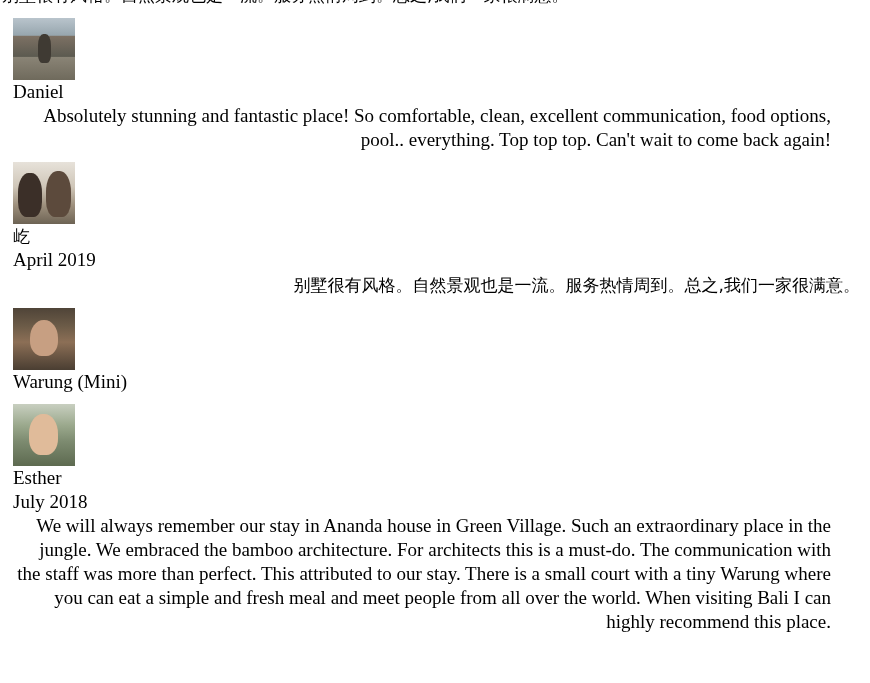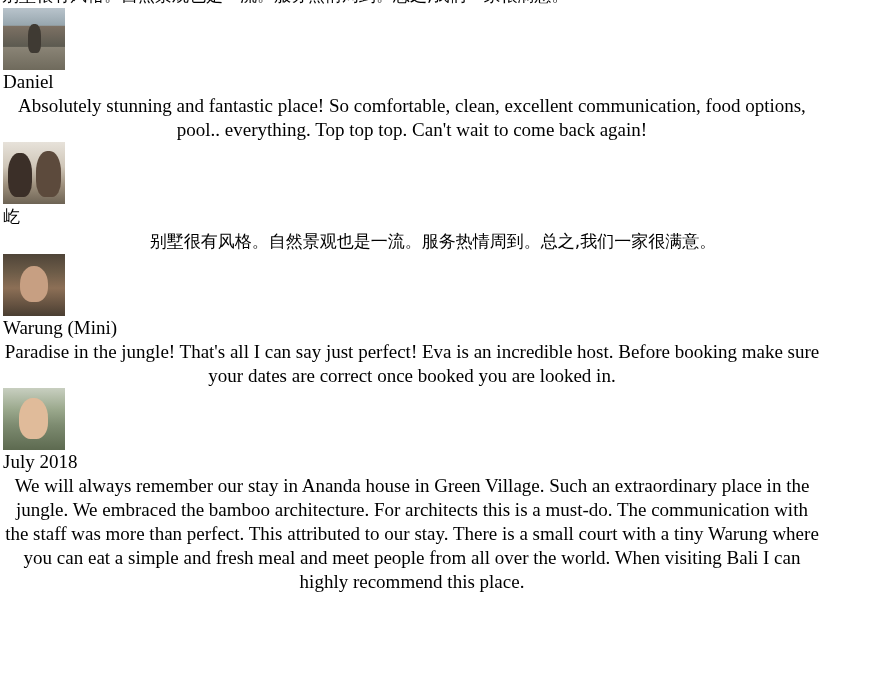--- a/index.html
+++ b/index.html
@@ -31,21 +31,21 @@
     position: absolute;
     top: -16px;
     left: 0;
     font-family: "DejaVu Sans", sans-serif;
     font-size: 17px;
     line-height: 22px;
     white-space: nowrap;
     color: #000;
   }
   .review {
-    margin: 0;
+    margin: 10px;
     padding: 0;
   }
   .avatar {
     width: 62px;
     height: 62px;
     display: block;
     margin-left: 3px;
     overflow: hidden;
     position: relative;
     background: #6a6254;
@@ -64,21 +64,21 @@
   .date {
     font-size: 19px;
     line-height: 24px;
     margin-left: 3px;
   }
   .body {
     font-size: 19px;
     line-height: 24px;
     margin-left: 3px;
     max-width: 818px;
-    text-align: center;
+    text-align: right;
   }
   .body.cjk {
     font-family: "DejaVu Sans", sans-serif;
     font-size: 17px;
     line-height: 26px;
     max-width: 860px;
   }
   
   .av-daniel {
     background: linear-gradient(180deg, #b9c4cc 0%, #97a6ae 28%, #7d7164 29%, #5c5a50 62%, #8a8476 63%, #6f6a5c 100%);
@@ -154,28 +154,29 @@
 
   <div class="review">
     <div class="avatar av-daniel"></div>
     <div class="name">Daniel</div>
     <div class="body">Absolutely stunning and fantastic place! So comfortable, clean, excellent communication, food options, pool.. everything. Top top top. Can't wait to come back again!</div>
   </div>
 
   <div class="review">
     <div class="avatar av-yi"></div>
     <div class="name cjk">屹</div>
+    <div class="date">April 2019</div>
     <div class="body cjk">别墅很有风格。自然景观也是一流。服务热情周到。总之,我们一家很满意。</div>
   </div>
 
   <div class="review">
     <div class="avatar av-jasmina"></div>
     <div class="name">Warung (Mini)</div>
-    <div class="body">Paradise in the jungle! That's all I can say just perfect! Eva is an incredible host. Before booking make sure your dates are correct once booked you are looked in.</div>
   </div>
 
   <div class="review">
     <div class="avatar av-esther"></div>
+    <div class="name">Esther</div>
     <div class="date">July 2018</div>
     <div class="body">We will always remember our stay in Ananda house in Green Village. Such an extraordinary place in the jungle. We embraced the bamboo architecture. For architects this is a must-do. The communication with the staff was more than perfect. This attributed to our stay. There is a small court with a tiny Warung where you can eat a simple and fresh meal and meet people from all over the world. When visiting Bali I can highly recommend this place.</div>
   </div>
 
 </div>
 
 </body></html>

